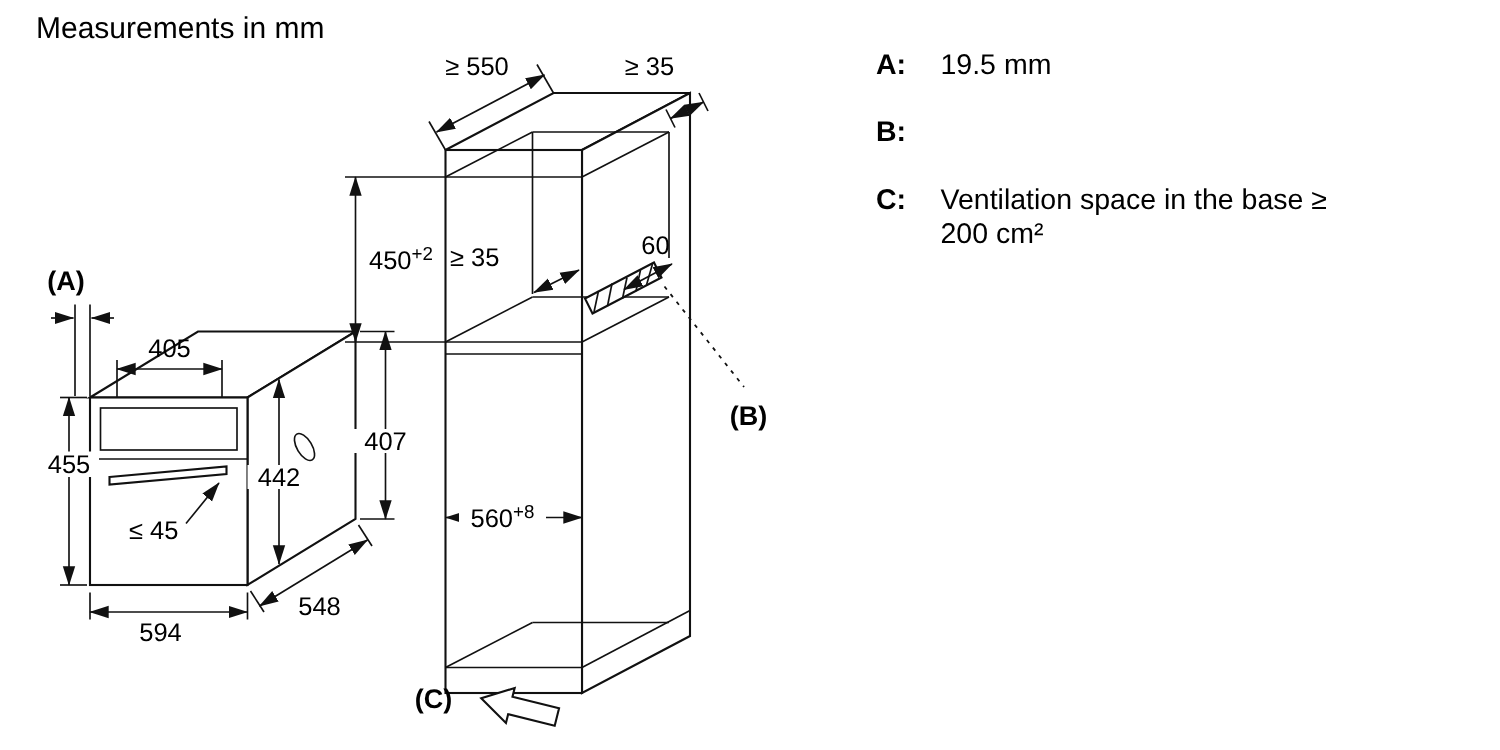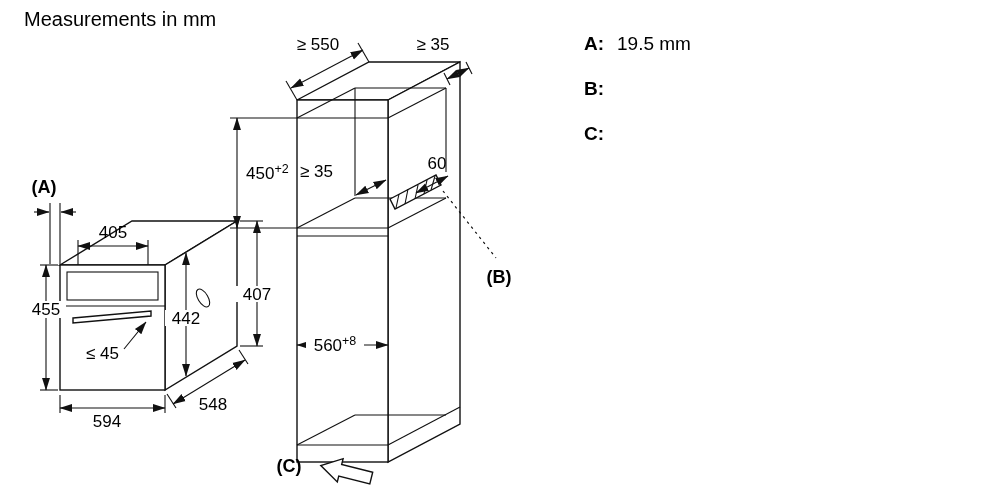--- a/index.html
+++ b/index.html
@@ -2,21 +2,21 @@
 <html><head>
 <meta charset="utf-8">
 <style>
   html,body{margin:0;padding:0;background:#fff;}
   .stage{position:relative;width:1000px;height:500px;background:#fff;overflow:hidden;
          font-family:"Liberation Sans",sans-serif;color:#000;}
   .title{position:absolute;left:24px;top:8px;font-size:20px;text-align:center;}
   .legend{position:absolute;left:584px;top:32px;width:400px;font-size:19px;line-height:23px;}
   .lrow{display:flex;margin-bottom:22px;}
   .lkey{font-weight:bold;flex:0 0 33px;}
-  .lval{flex:1;}
+  .lval{flex:1;margin-left:10px;}
   svg{position:absolute;left:0;top:0;}
   .olf{stroke:#111;stroke-width:1.4;fill:#fff;}
   .in{stroke:#111;stroke-width:1.1;fill:none;}
   .dim{stroke:#111;stroke-width:1.1;fill:none;}
   .dot{stroke:#111;stroke-width:1.2;fill:none;stroke-dasharray:2.5 4;}
   .dt{font:17px "Liberation Sans",sans-serif;fill:#000;}
   .lbl{font:bold 18px "Liberation Sans",sans-serif;fill:#000;}
   .sup{font-size:12.5px;}
   .wbg{fill:#fff;}
 </style>
@@ -35,20 +35,22 @@
         </span>
     </div>
     <div class="lrow">
       <span class="lkey">B:</span>
       <span class="lval">
       </span>
     </div>
     <div class="lrow">
       <span class="lkey">C:</span>
       <span class="lval">
+        <div>Ventilation space in the base ≥</div>
+        <div>200 cm²</div>
       </span>
     </div>
   </div>
 
   <svg width="1000" height="500" viewBox="0 0 1000 500">
     <defs>
       <marker id="arr" viewBox="0 0 12 10" refX="11.5" refY="5" markerWidth="13" markerHeight="11" orient="auto-start-reverse" markerUnits="userSpaceOnUse">
         <path d="M0,1.2 L12,5 L0,8.8 Z" fill="#111"></path>
       </marker>
     </defs>

